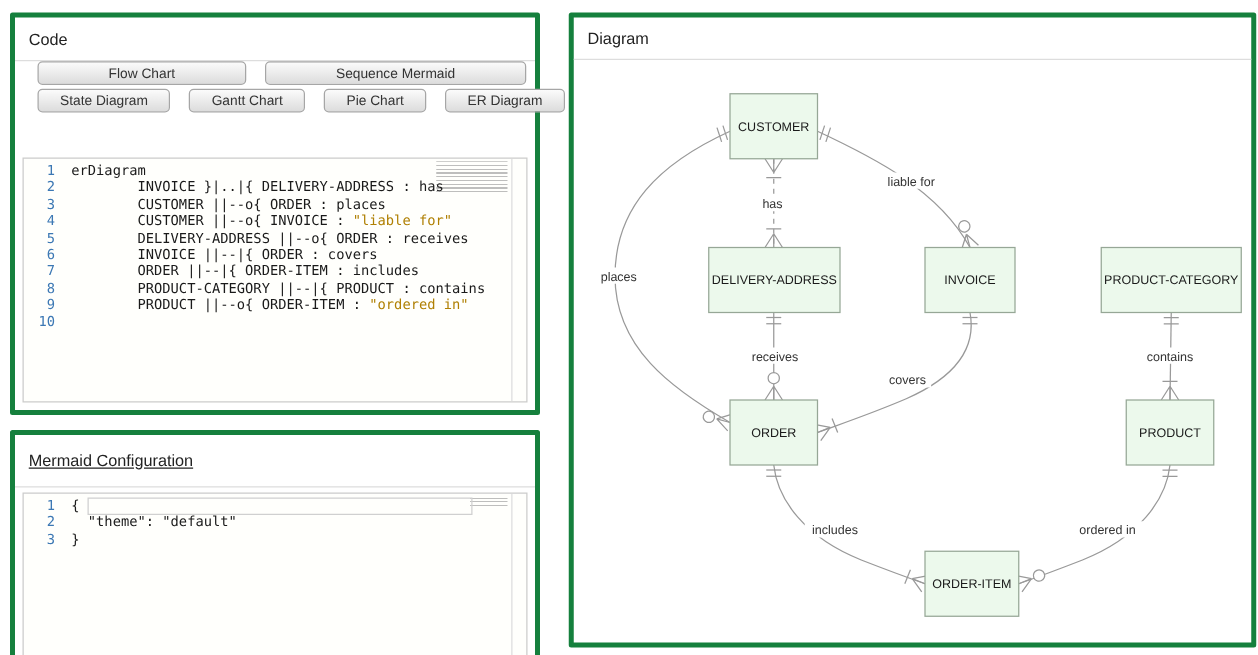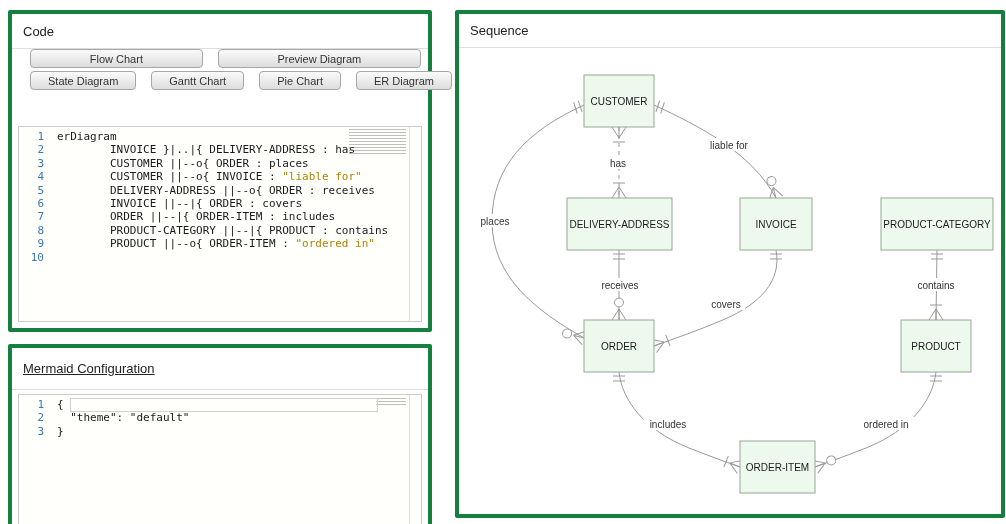--- a/index.html
+++ b/index.html
@@ -65,21 +65,21 @@
   .edge-label { font-size:10px; fill:#333; text-anchor:middle; }
 </style>
 </head>
 <body>
 
 <div class="panel" id="code-panel">
   <div class="panel-header">Code</div>
   <div class="btn-rows" id="sample-btn-rows">
       <div class="btn-row">
         <button class="sample-btn">Flow Chart</button>
-        <button class="sample-btn">Preview Diagram</button>
+        <button class="sample-btn">Sequence Mermaid</button>
       </div>
       <div class="btn-row">
         <button class="sample-btn">State Diagram</button>
         <button class="sample-btn">Gantt Chart</button>
         <button class="sample-btn">Pie Chart</button>
         <button class="sample-btn">ER Diagram</button>
       </div>
     </div>
   <div class="editor" id="code-editor">
     <div class="minimap"></div>
@@ -100,21 +100,21 @@
   <div class="panel-header">Mermaid Configuration</div>
   <div class="editor" id="config-editor">
     <div class="minimap"></div>
   <div class="editor-line active"><span class="gutter">1</span><span class="line-text"><span class="seg-code">{</span></span></div>
       <div class="editor-line"><span class="gutter">2</span><span class="line-text"><span class="seg-code">  "theme": "default"</span></span></div>
       <div class="editor-line"><span class="gutter">3</span><span class="line-text"><span class="seg-code">}</span></span></div>
     </div>
 </div>
 
 <div class="panel" id="preview-panel">
-  <div class="panel-header">Sequence</div>
+  <div class="panel-header">Diagram</div>
   <svg id="er-svg" width="548" height="472" viewBox="0 0 548 472">
       <path d="M160 79 L160 150" class="rel-path dashed"></path>
       <path d="M125 57 C68 83 33 118 33 173 C33 230 78 263 125 290" class="rel-path"></path>
       <path d="M195 57 C240 78 292 104 317 150" class="rel-path"></path>
       <path d="M160 202 L160 272" class="rel-path"></path>
       <path d="M317 202 C323 234 300 256 266 271 C238 283 214 291 195 298" class="rel-path"></path>
       <path d="M160 324 C163 352 185 382 230 400 C248 407 264 413 281 419" class="rel-path"></path>
       <path d="M478 202 L477 272" class="rel-path"></path>
       <path d="M477 324 C474 352 452 382 407 400 C389 407 373 413 356 419" class="rel-path"></path>
       <g transform="translate(160 79) rotate(0)">

